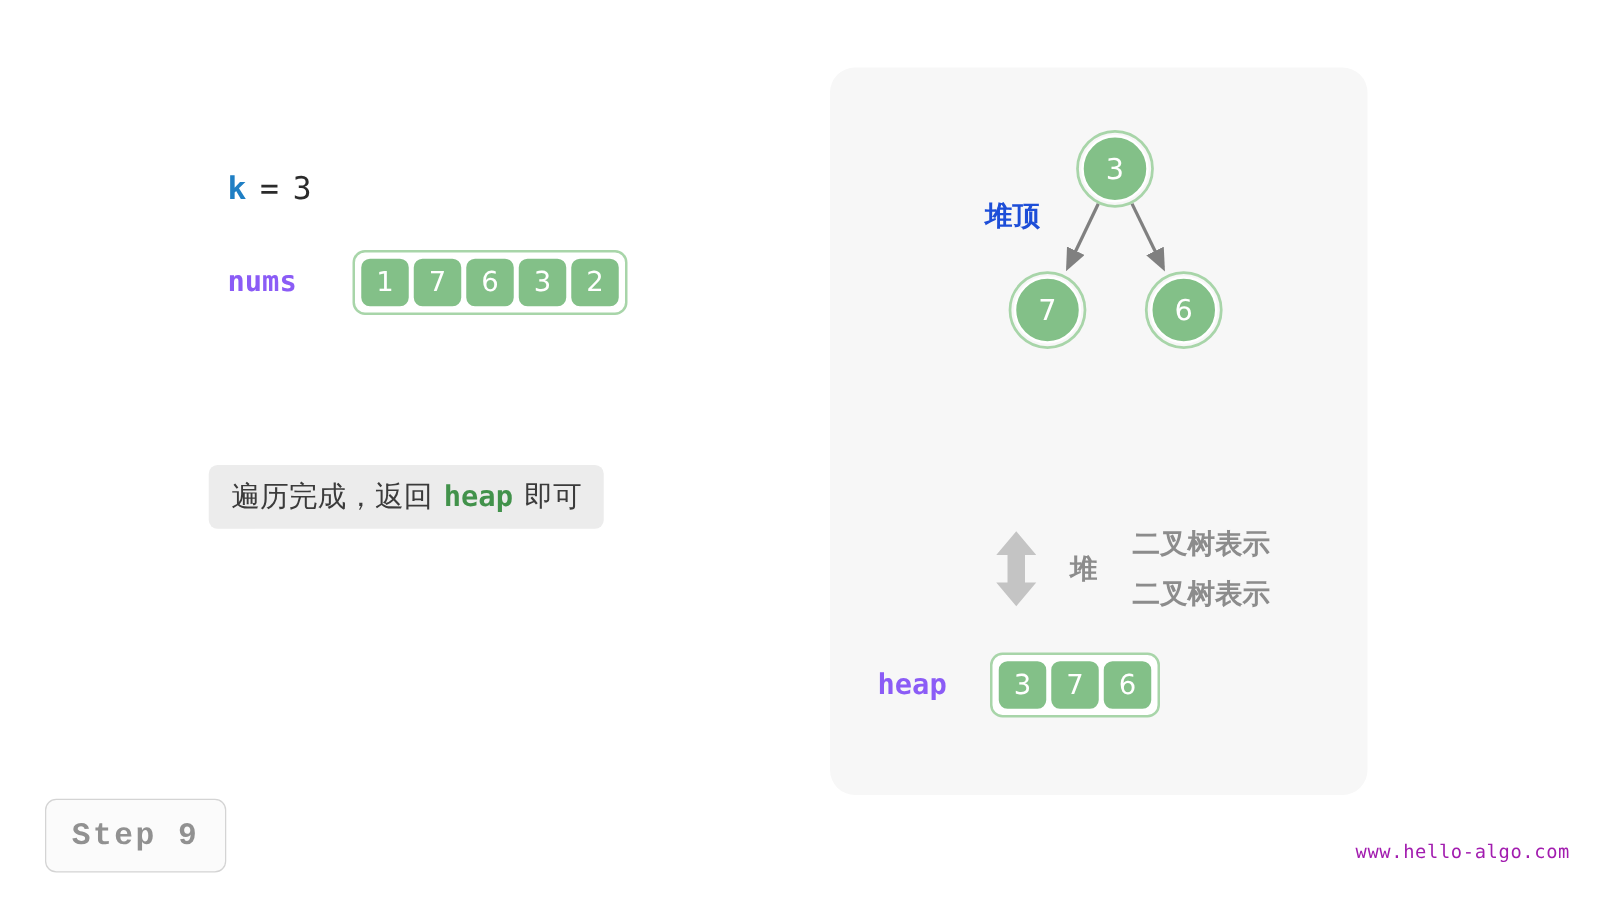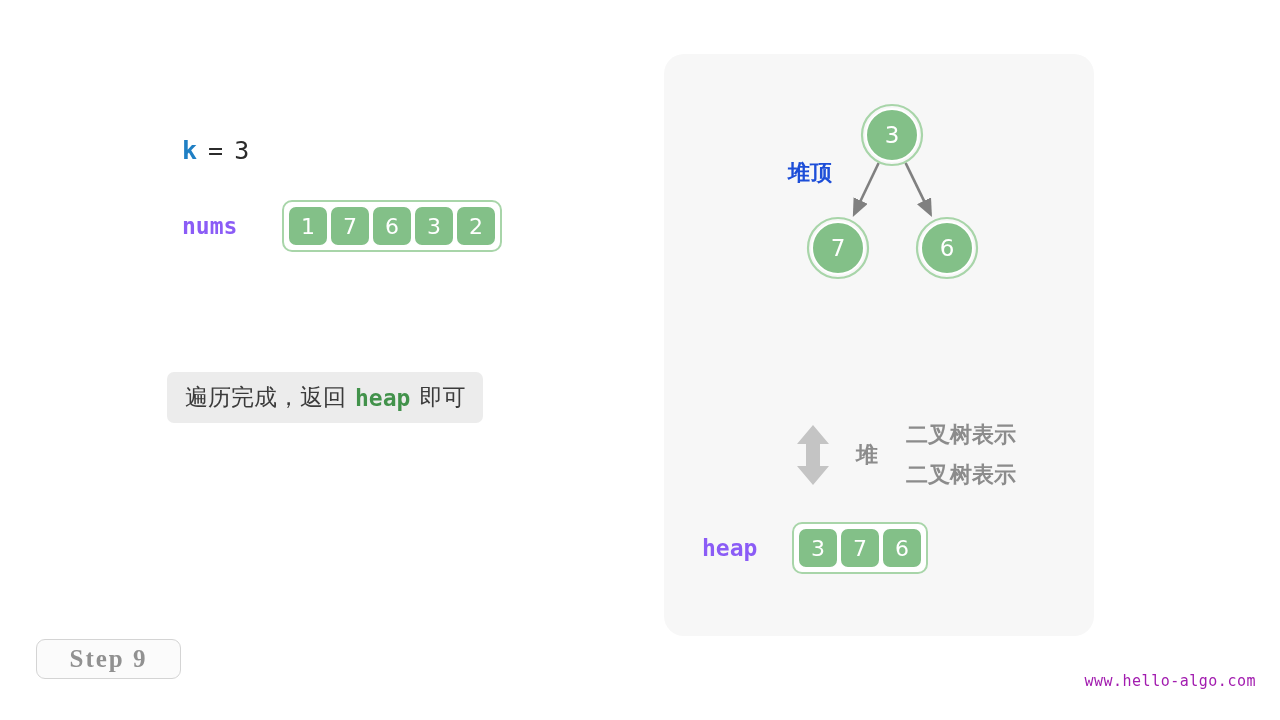--- a/index.html
+++ b/index.html
@@ -178,28 +178,28 @@
     align-items: center;
   }
   #heap-label { width: 90px; }
 
   
   #step-badge {
     position: absolute;
     left: 36px;
     top: 639px;
     width: 145px;
-    height: 40px;
+    height: 59px;
     border: 1.5px solid #d4d4d4;
     border-radius: 9px;
     background: #fbfbfb;
     display: flex;
     align-items: center;
     justify-content: center;
-    font-family: Liberation Serif, serif;
+    font-family: Liberation Mono, monospace;
     font-size: 25px;
     font-weight: bold;
     color: #919191;
     letter-spacing: 2px;
     box-sizing: border-box;
   }
 
   #watermark {
     position: absolute;
     right: 24px;

